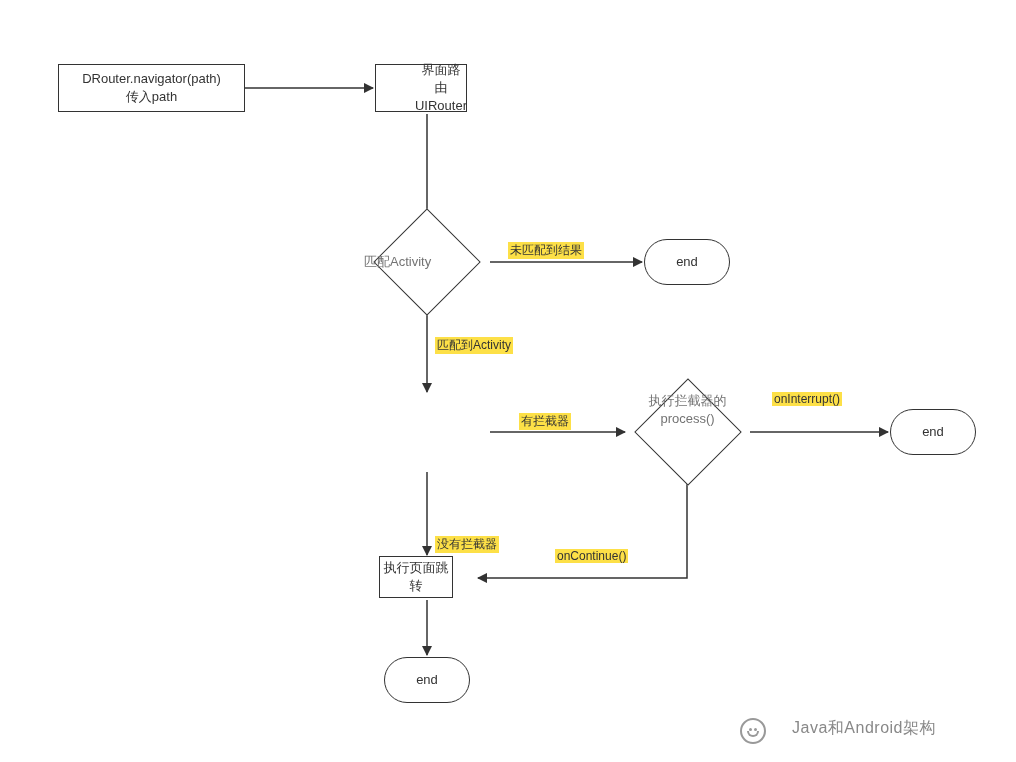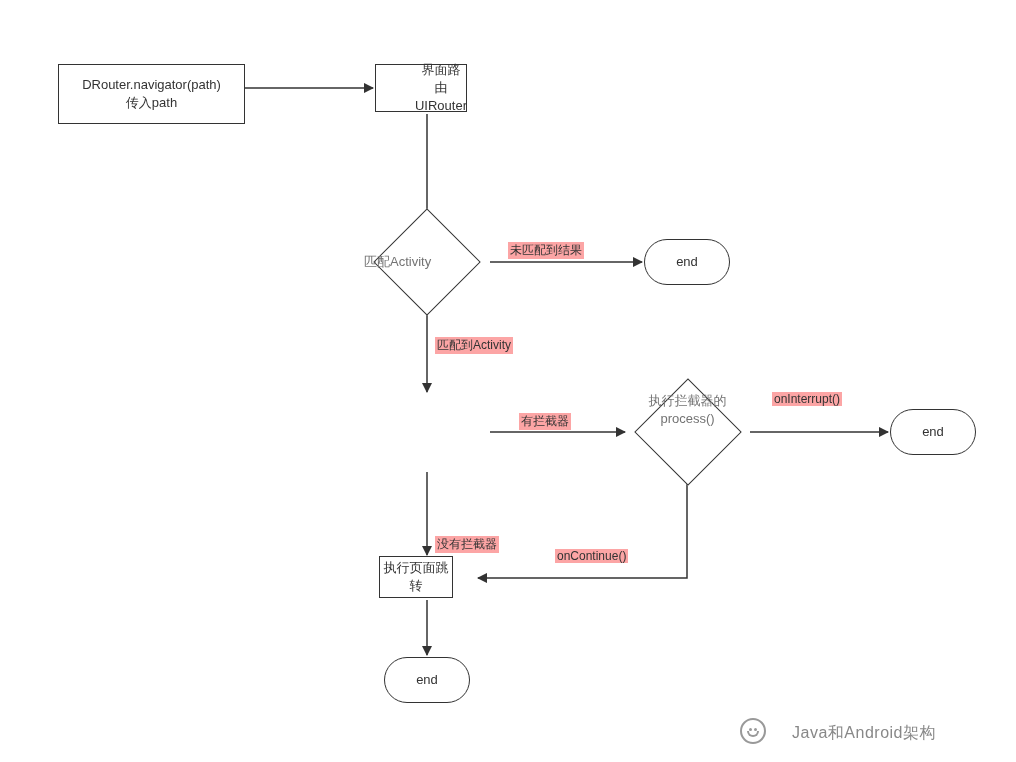--- a/index.html
+++ b/index.html
@@ -53,35 +53,35 @@
       justify-content: flex-start;
       text-align: center;
       font-size: 13px;
       color: #737373;
       line-height: 1.4;
     }
     .edge-label {
       position: absolute;
       font-size: 12px;
       color: #333;
-      background: #fca5a5;
+      background: #fde047;
       padding: 0 2px;
     }
     svg.connectors {
       position: absolute;
       top: 0; left: 0;
       width: 1016px;
       height: 762px;
     }
     .watermark {
       position: absolute;
       bottom: 18px;
       right: 80px;
       display: flex;
-      align-items: flex-end;
+      align-items: flex-start;
       gap: 26px;
       margin-top: 12px;
     }
     .wm-icon {
       width: 26px;
       height: 26px;
       border-radius: 50%;
       border: 2px solid #999;
       display: flex;
       align-items: center;
@@ -139,21 +139,21 @@
 
     <line x1="750" y1="432" x2="888" y2="432" stroke="#333" stroke-width="1.5" marker-end="url(#arrow)"></line>
 
     <line x1="427" y1="472" x2="427" y2="555" stroke="#333" stroke-width="1.5" marker-end="url(#arrow)"></line>
 
     <path d="M 687 472 L 687 578 L 478 578" fill="none" stroke="#333" stroke-width="1.5" marker-end="url(#arrow)"></path>
 
     <line x1="427" y1="600" x2="427" y2="655" stroke="#333" stroke-width="1.5" marker-end="url(#arrow)"></line>
   </svg>
 
-  <div class="node rect" style="left:58px; top:64px; width:187px; height:60px; flex-direction:column;">
+  <div class="node rect" style="left:58px; top:64px; width:187px; height:48px; flex-direction:column;">
     <span>DRouter.navigator(path)</span>
     <span>传入path</span>
   </div>
 
   <div class="node rect" style="left:375px; top:64px; width:92px; height:48px; flex-direction:column;padding-left:40px;">
     <span>界面路由</span>
     <span>UIRouter</span>
   </div>
 
   <div class="diamond-wrap" style="left:364px; top:222px; width:126px; height:80px;">

